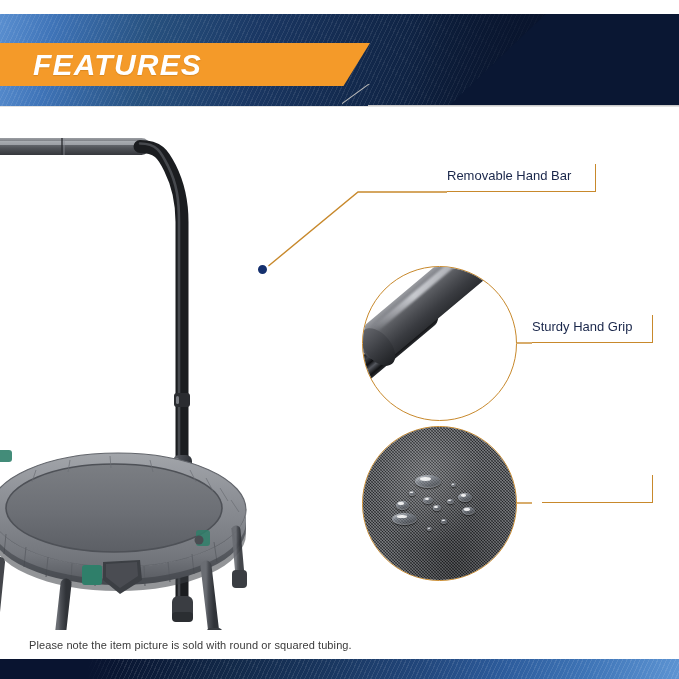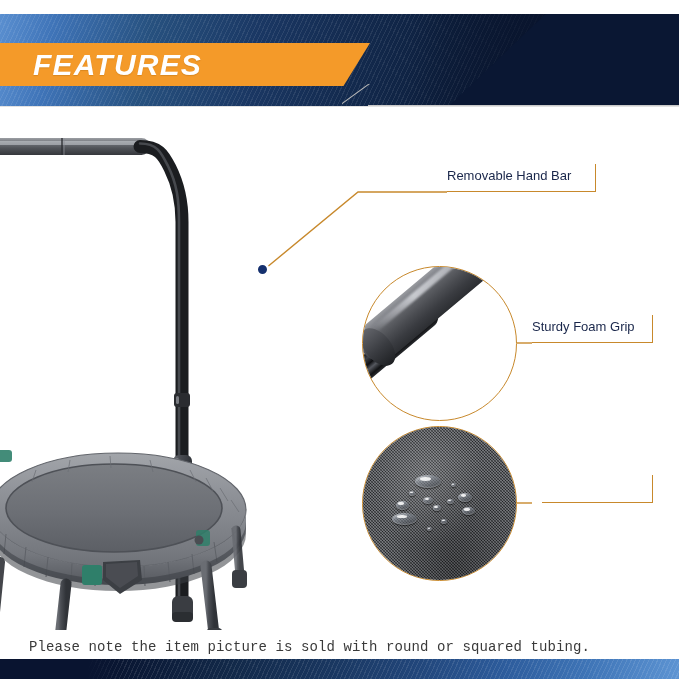--- a/index.html
+++ b/index.html
@@ -153,23 +153,23 @@
     left: 0; top: 0;
     width: 125px; height: 34px;
     background: linear-gradient(90deg, #091430 0%, #091430 70%, rgba(9,20,48,0) 100%);
   }
 
   
   #footnote {
     position: absolute;
     left: 29px;
     top: 625px;
-    font-size: 14px;
+    font-size: 11px;
     color: #3a3a3a;
-    font-family: Liberation Mono, monospace;
+    font-family: Liberation Sans, sans-serif;
     letter-spacing: 0.1px;
   }
 
   
   .callout-label {
     position: absolute;
     color: #19264a;
     font-size: 13px;
     font-family: "Liberation Sans", sans-serif;
     white-space: nowrap;
@@ -438,21 +438,21 @@
 
     <line x1="517" y1="489" x2="532" y2="489" stroke="#c8892c" stroke-width="1.4"></line>
   </svg>
 
   <div id="callout-dot"></div>
 
   <div class="callout-label" style="left:447px; top:154px;">Removable Hand Bar</div>
   <div class="label-rule" style="left:447px; top:177px; width:149px;"></div>
   <div class="label-tick" style="left:595px; top:150px; height:28px;"></div>
 
-  <div class="callout-label" style="left:532px; top:305px;">Sturdy Foam Grip</div>
+  <div class="callout-label" style="left:532px; top:305px;">Sturdy Hand Grip</div>
   <div class="label-rule" style="left:532px; top:328px; width:121px;"></div>
   <div class="label-tick" style="left:652px; top:301px; height:28px;"></div>
 
   <div class="label-rule" style="left:542px; top:488px; width:111px;"></div>
   <div class="label-tick" style="left:652px; top:461px; height:28px;"></div>
 
   <div class="inset-circle" id="inset-grip">
     <div class="grip-wrap">
       <div class="grip-inner-tube"></div>
       <div class="grip-bar">

